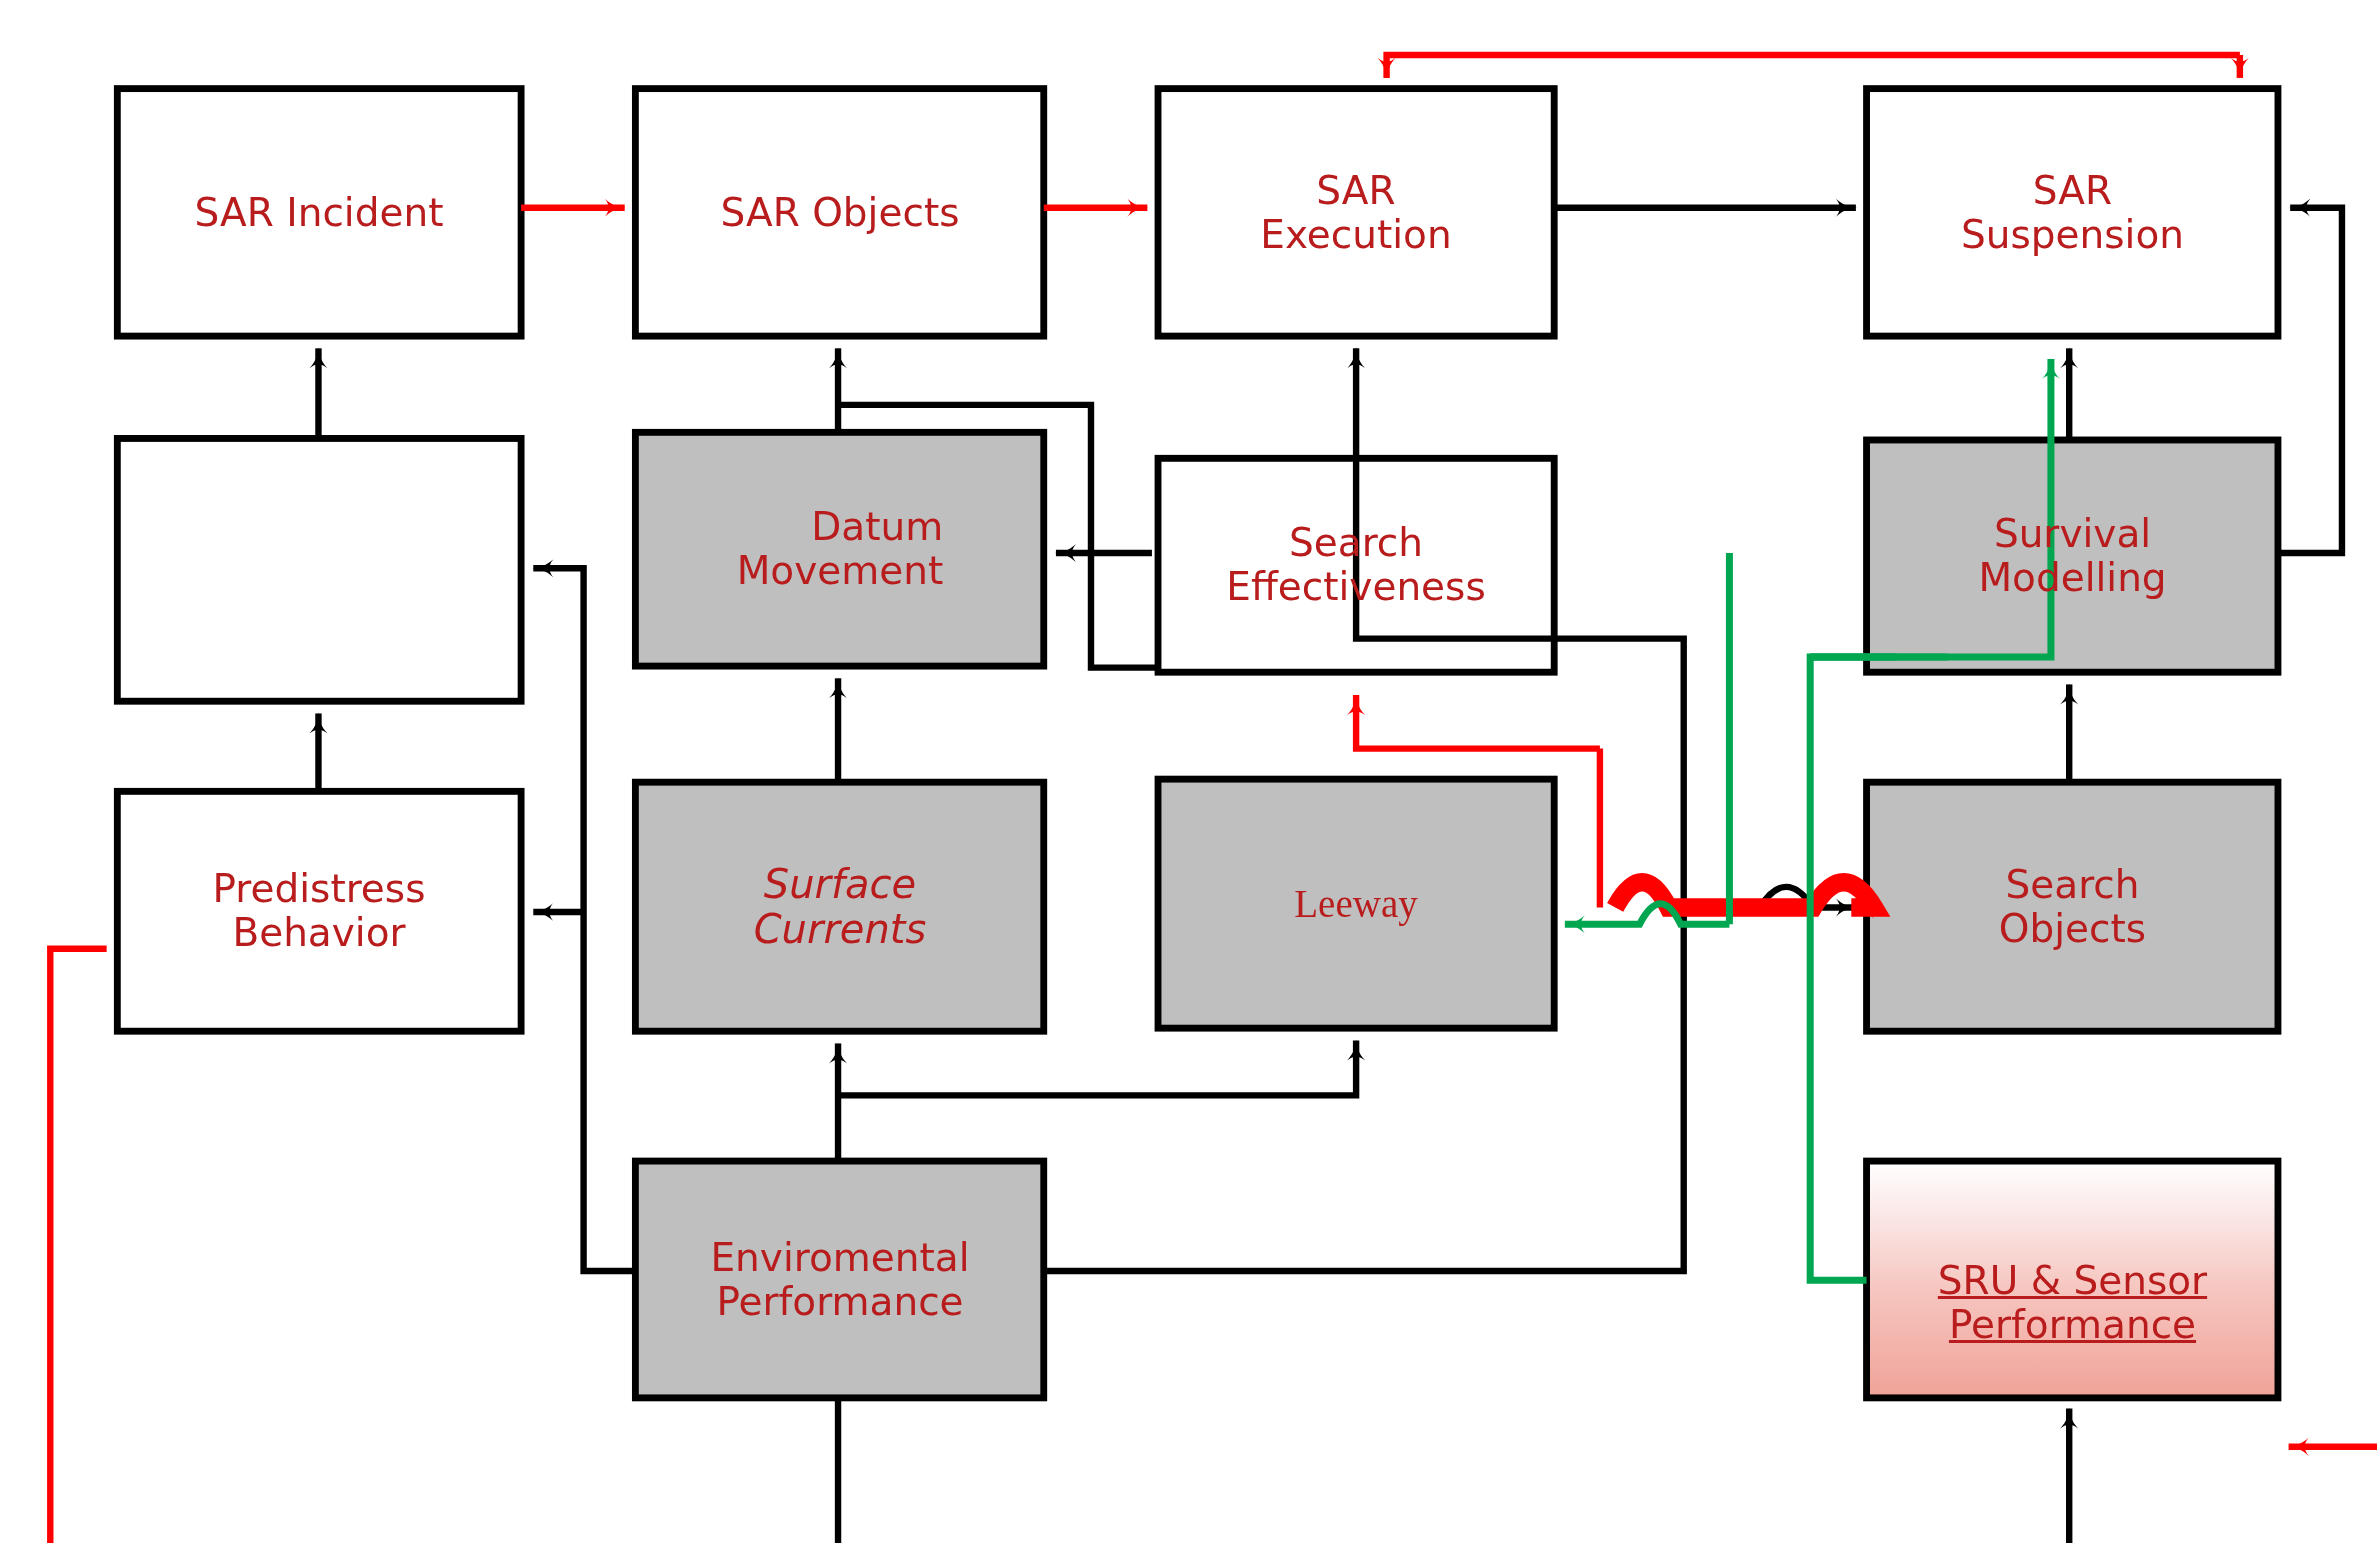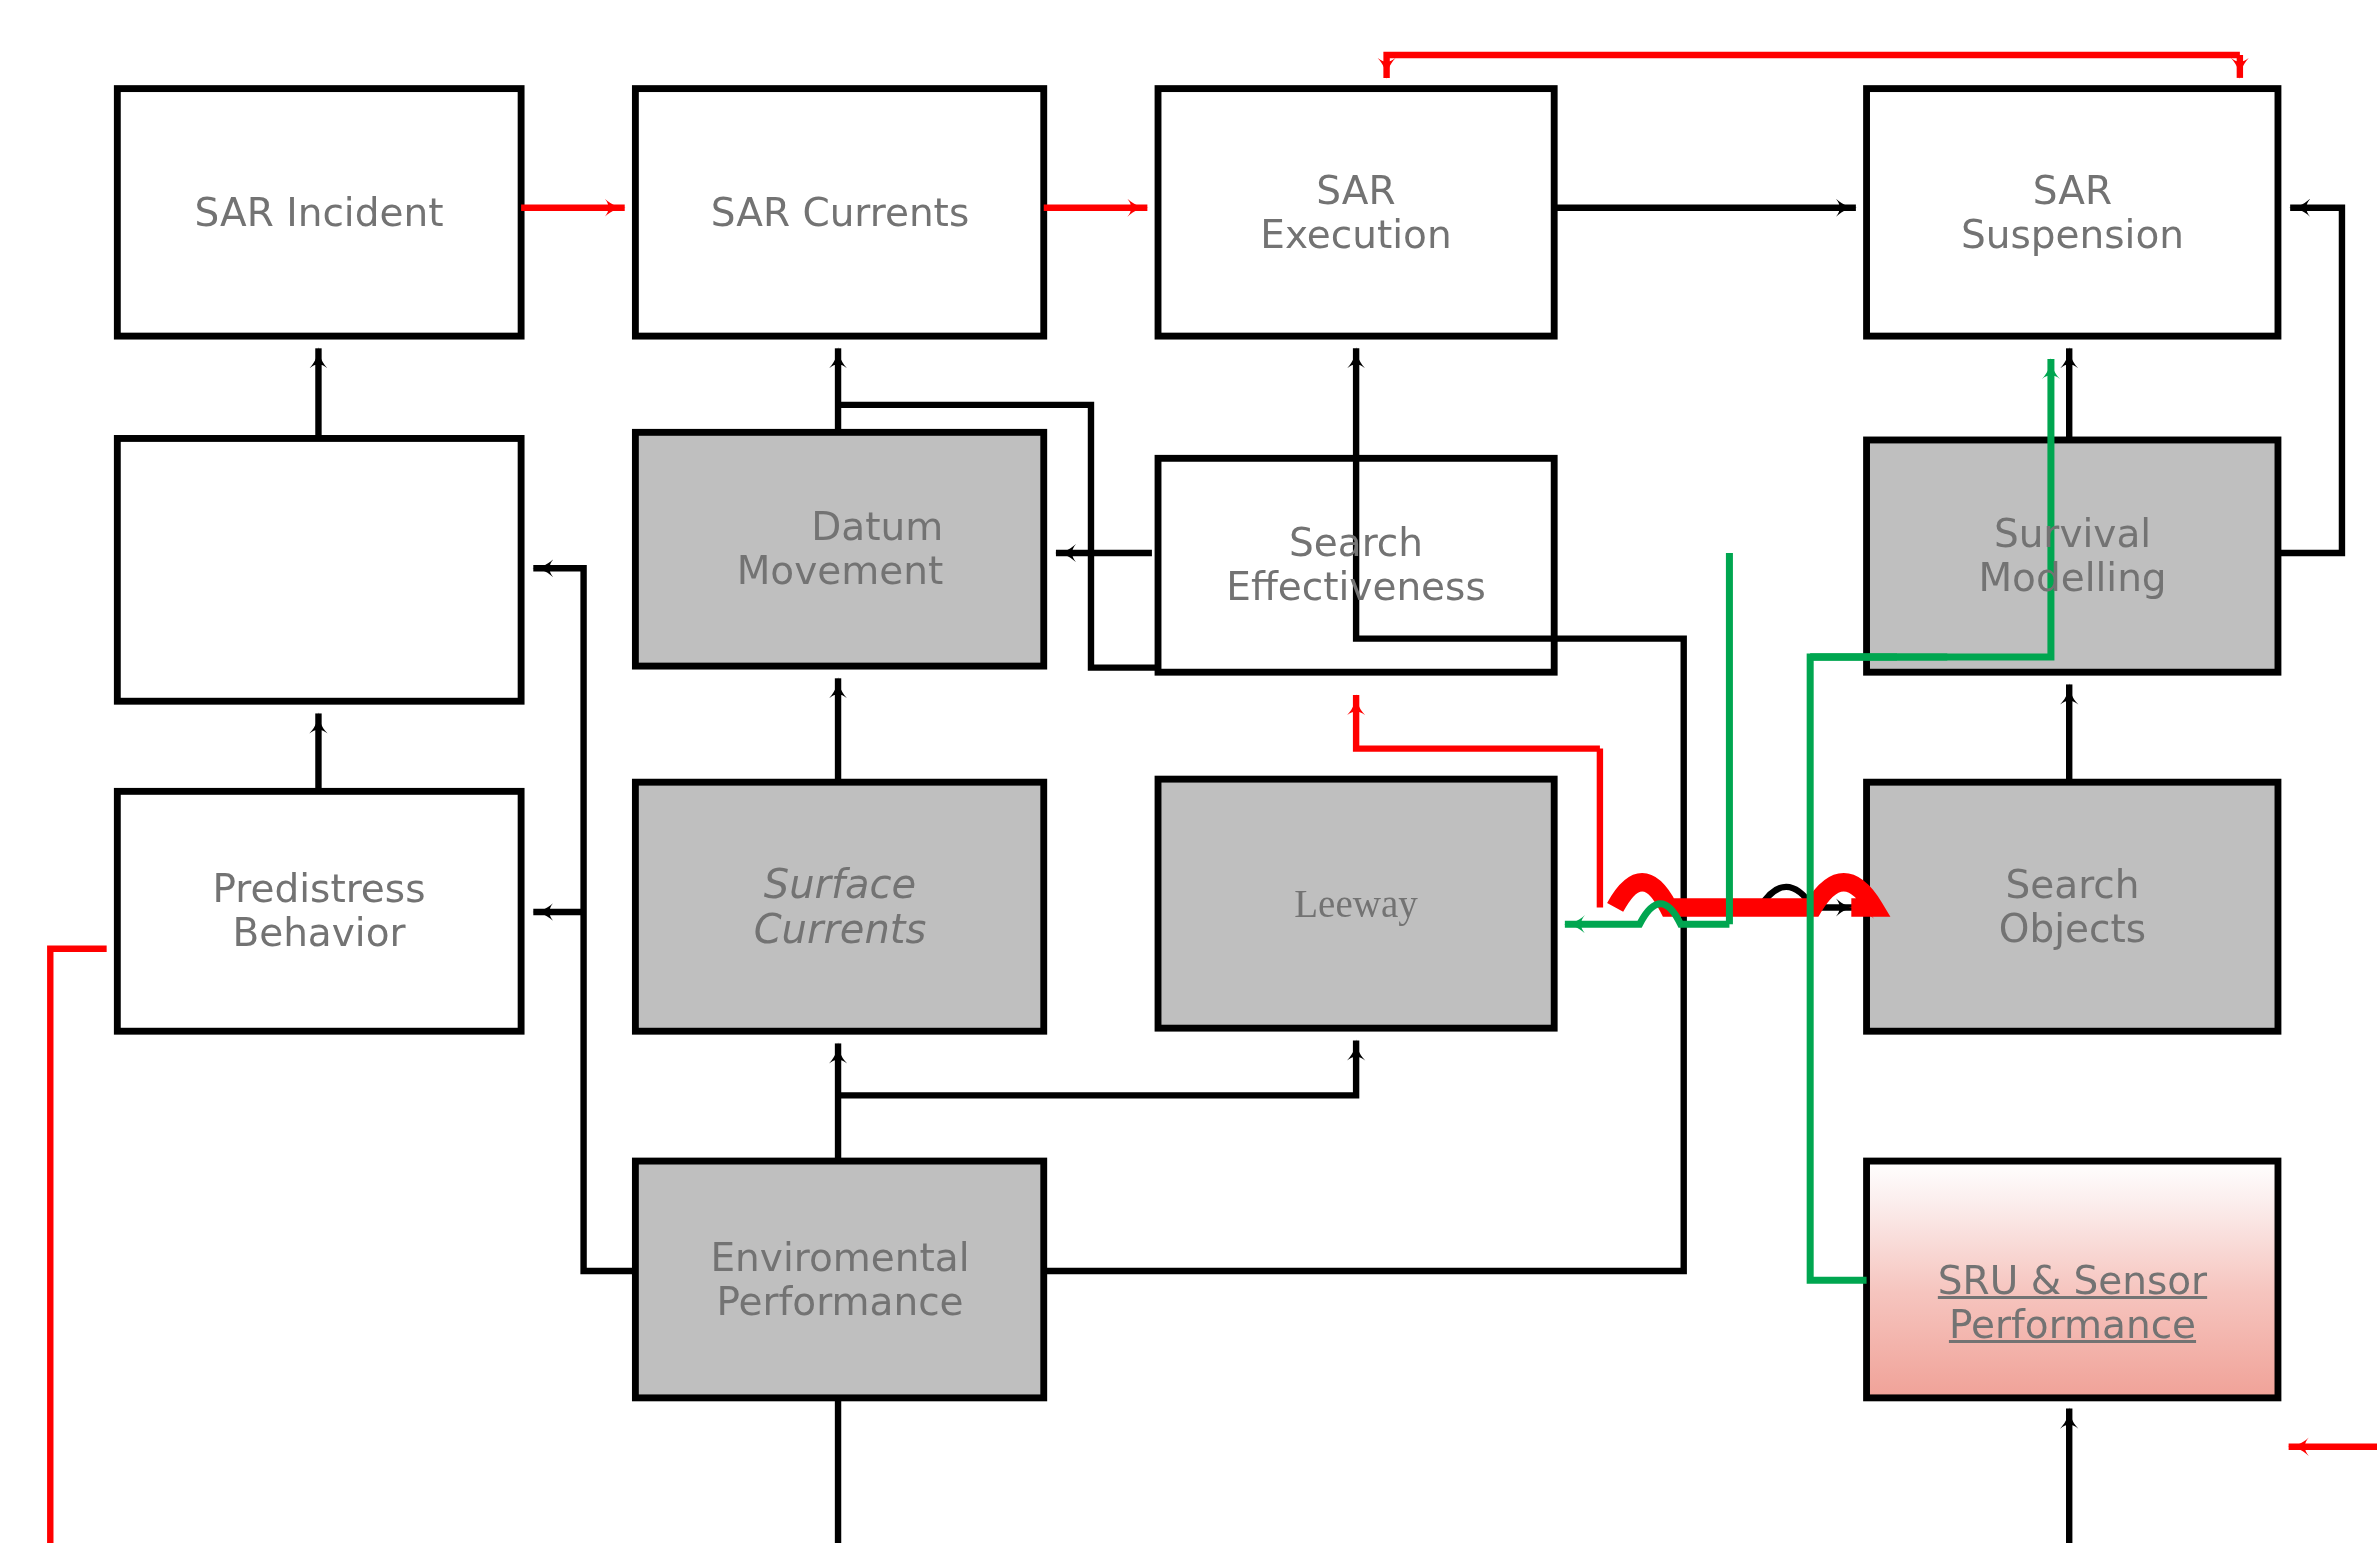--- a/index.html
+++ b/index.html
@@ -2,21 +2,21 @@
 <html style="font-size:14.6px"><head>
 <meta charset="utf-8">
 <style>
   html,body{margin:0;padding:0;background:#ffffff;}
   body{width:2377px;height:1543px;overflow:hidden;
        font-family:"DejaVu Sans","Liberation Sans",sans-serif;}
   #stage{position:relative;width:2377px;height:1543px;background:#fff;}
   svg.diagram{position:absolute;inset:0;width:2377px;height:1543px;}
   .nodeLabel{
     position:absolute;display:flex;align-items:center;justify-content:center;
-    text-align:center;line-height:1.12;color:#737373;
+    text-align:center;line-height:1.12;color:#b91c1c;
     font-family:"DejaVu Sans","Liberation Sans",sans-serif;
     font-size:40px;font-weight:400;letter-spacing:0px;
     pointer-events:none;white-space:pre-line;
   }
 </style>
 </head>
 <body>
 
 <div id="stage">
 
@@ -131,21 +131,21 @@
     <path d="M1188,430 L1245,430 L1245,430"></path>
 
     <path d="M1188,430 L1346,430 L1346,235" marker-end="url(#ahGreen)"></path>
 
     <path d="M1135,605 L1103,605 Q1090,578 1076,605 L1027,605" marker-end="url(#ahGreen)"></path>
     <path d="M1135,605 L1135,362 L1135,362"></path>
   </g>
 </svg>
 
 <div class="nodeLabel" style="left: 117px; top: 89px; width: 404px; height: 248px; font-size: 39px;">SAR Incident</div>
-<div class="nodeLabel" style="left: 636px; top: 89px; width: 408px; height: 248px; font-size: 39px;">SAR Currents</div>
+<div class="nodeLabel" style="left: 636px; top: 89px; width: 408px; height: 248px; font-size: 39px;">SAR Objects</div>
 <div class="nodeLabel" style="left: 1158px; top: 89px; width: 396px; height: 248px; font-size: 39px;">SAR
 Execution</div>
 <div class="nodeLabel" style="left: 1867px; top: 89px; width: 411px; height: 248px; font-size: 39px;">SAR
 Suspension</div>
 
 <div class="nodeLabel" style="left: 636px; top: 432px; width: 408px; height: 234px; font-size: 39px; text-align: right;">Datum
 Movement</div>
 <div class="nodeLabel" style="left: 1158px; top: 458px; width: 396px; height: 214px; font-size: 39px;">Search
 Effectiveness</div>
 <div class="nodeLabel" style="left: 1867px; top: 440px; width: 411px; height: 232px; font-size: 39px;">Survival

